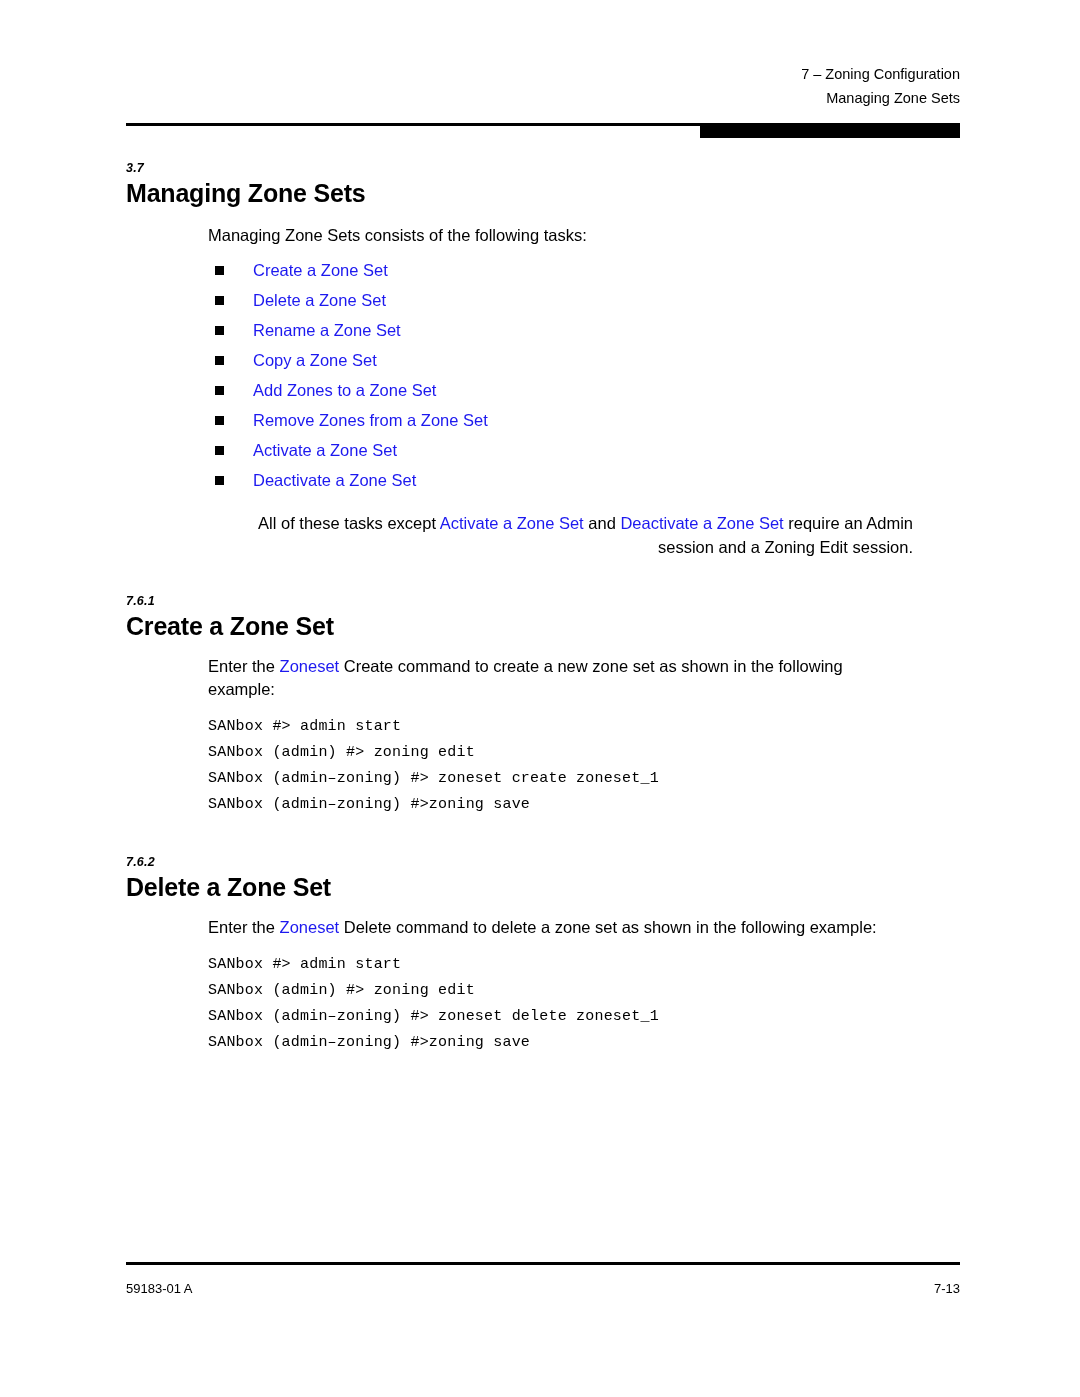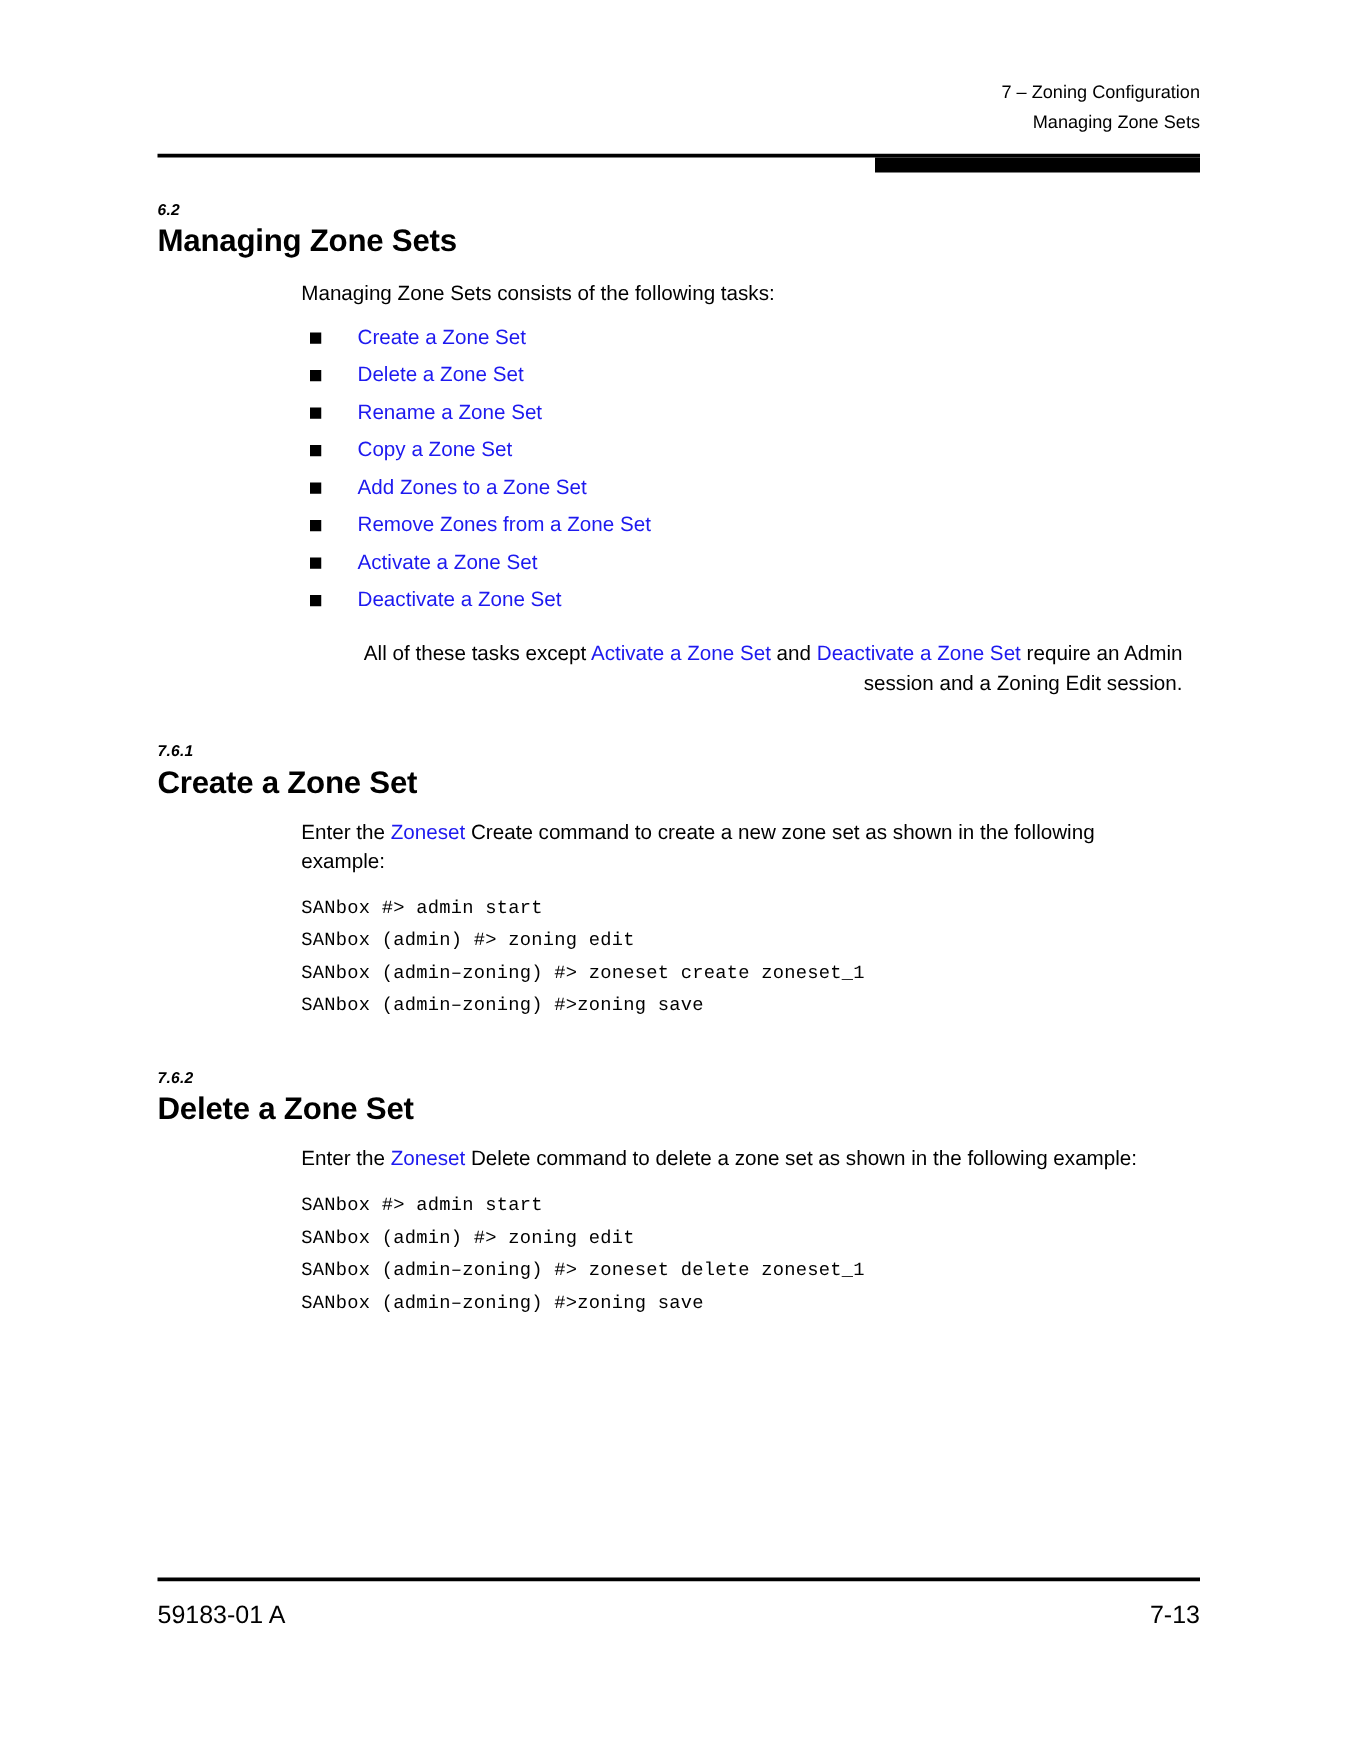--- a/index.html
+++ b/index.html
@@ -100,21 +100,21 @@
     line-height: 30px;
     letter-spacing: -0.2px;
   }
 
   .block-sec {
     margin-top: 18px;
   }
 
   
   .body-col {
-    margin-left: 115px;
+    margin-left: 82px;
     width: 705px;
   }
   .para {
     font-size: 16.5px;
     line-height: 23px;
     margin: 0;
     padding: 0;
     color: #000;
   }
   .para.tight { line-height: 23.5px; }
@@ -167,21 +167,21 @@
     top: 1262px;
     width: 834px;
     height: 3px;
     background: #000;
   }
   .footer {
     position: absolute;
     left: 126px;
     top: 1281px;
     width: 834px;
-    font-size: 20px;
+    font-size: 13px;
   }
   .footer .left { float: left; }
   .footer .right { float: right; }
 </style>
 </head>
 <body>
 
 <div class="page">
 
   <div class="header">
@@ -192,21 +192,21 @@
       <div>Managing Zone Sets</div>
     </div>
   </div>
 
   <div class="rule-thin-top"></div>
   <div class="rule-thick-right"></div>
 
   <div class="content">
 
     <div>
-      <div class="secnum">6.2</div>
+      <div class="secnum">3.7</div>
       <h1 class="h1">Managing Zone Sets</h1>
 
       <div class="body-col" style="margin-top:16px;">
         <p class="para">Managing Zone Sets consists of the following tasks:</p>
 
         <ul class="bullets">
           <li>
             <span class="sq"></span>
             <span class="lbl">Create a Zone Set</span>
           </li>

